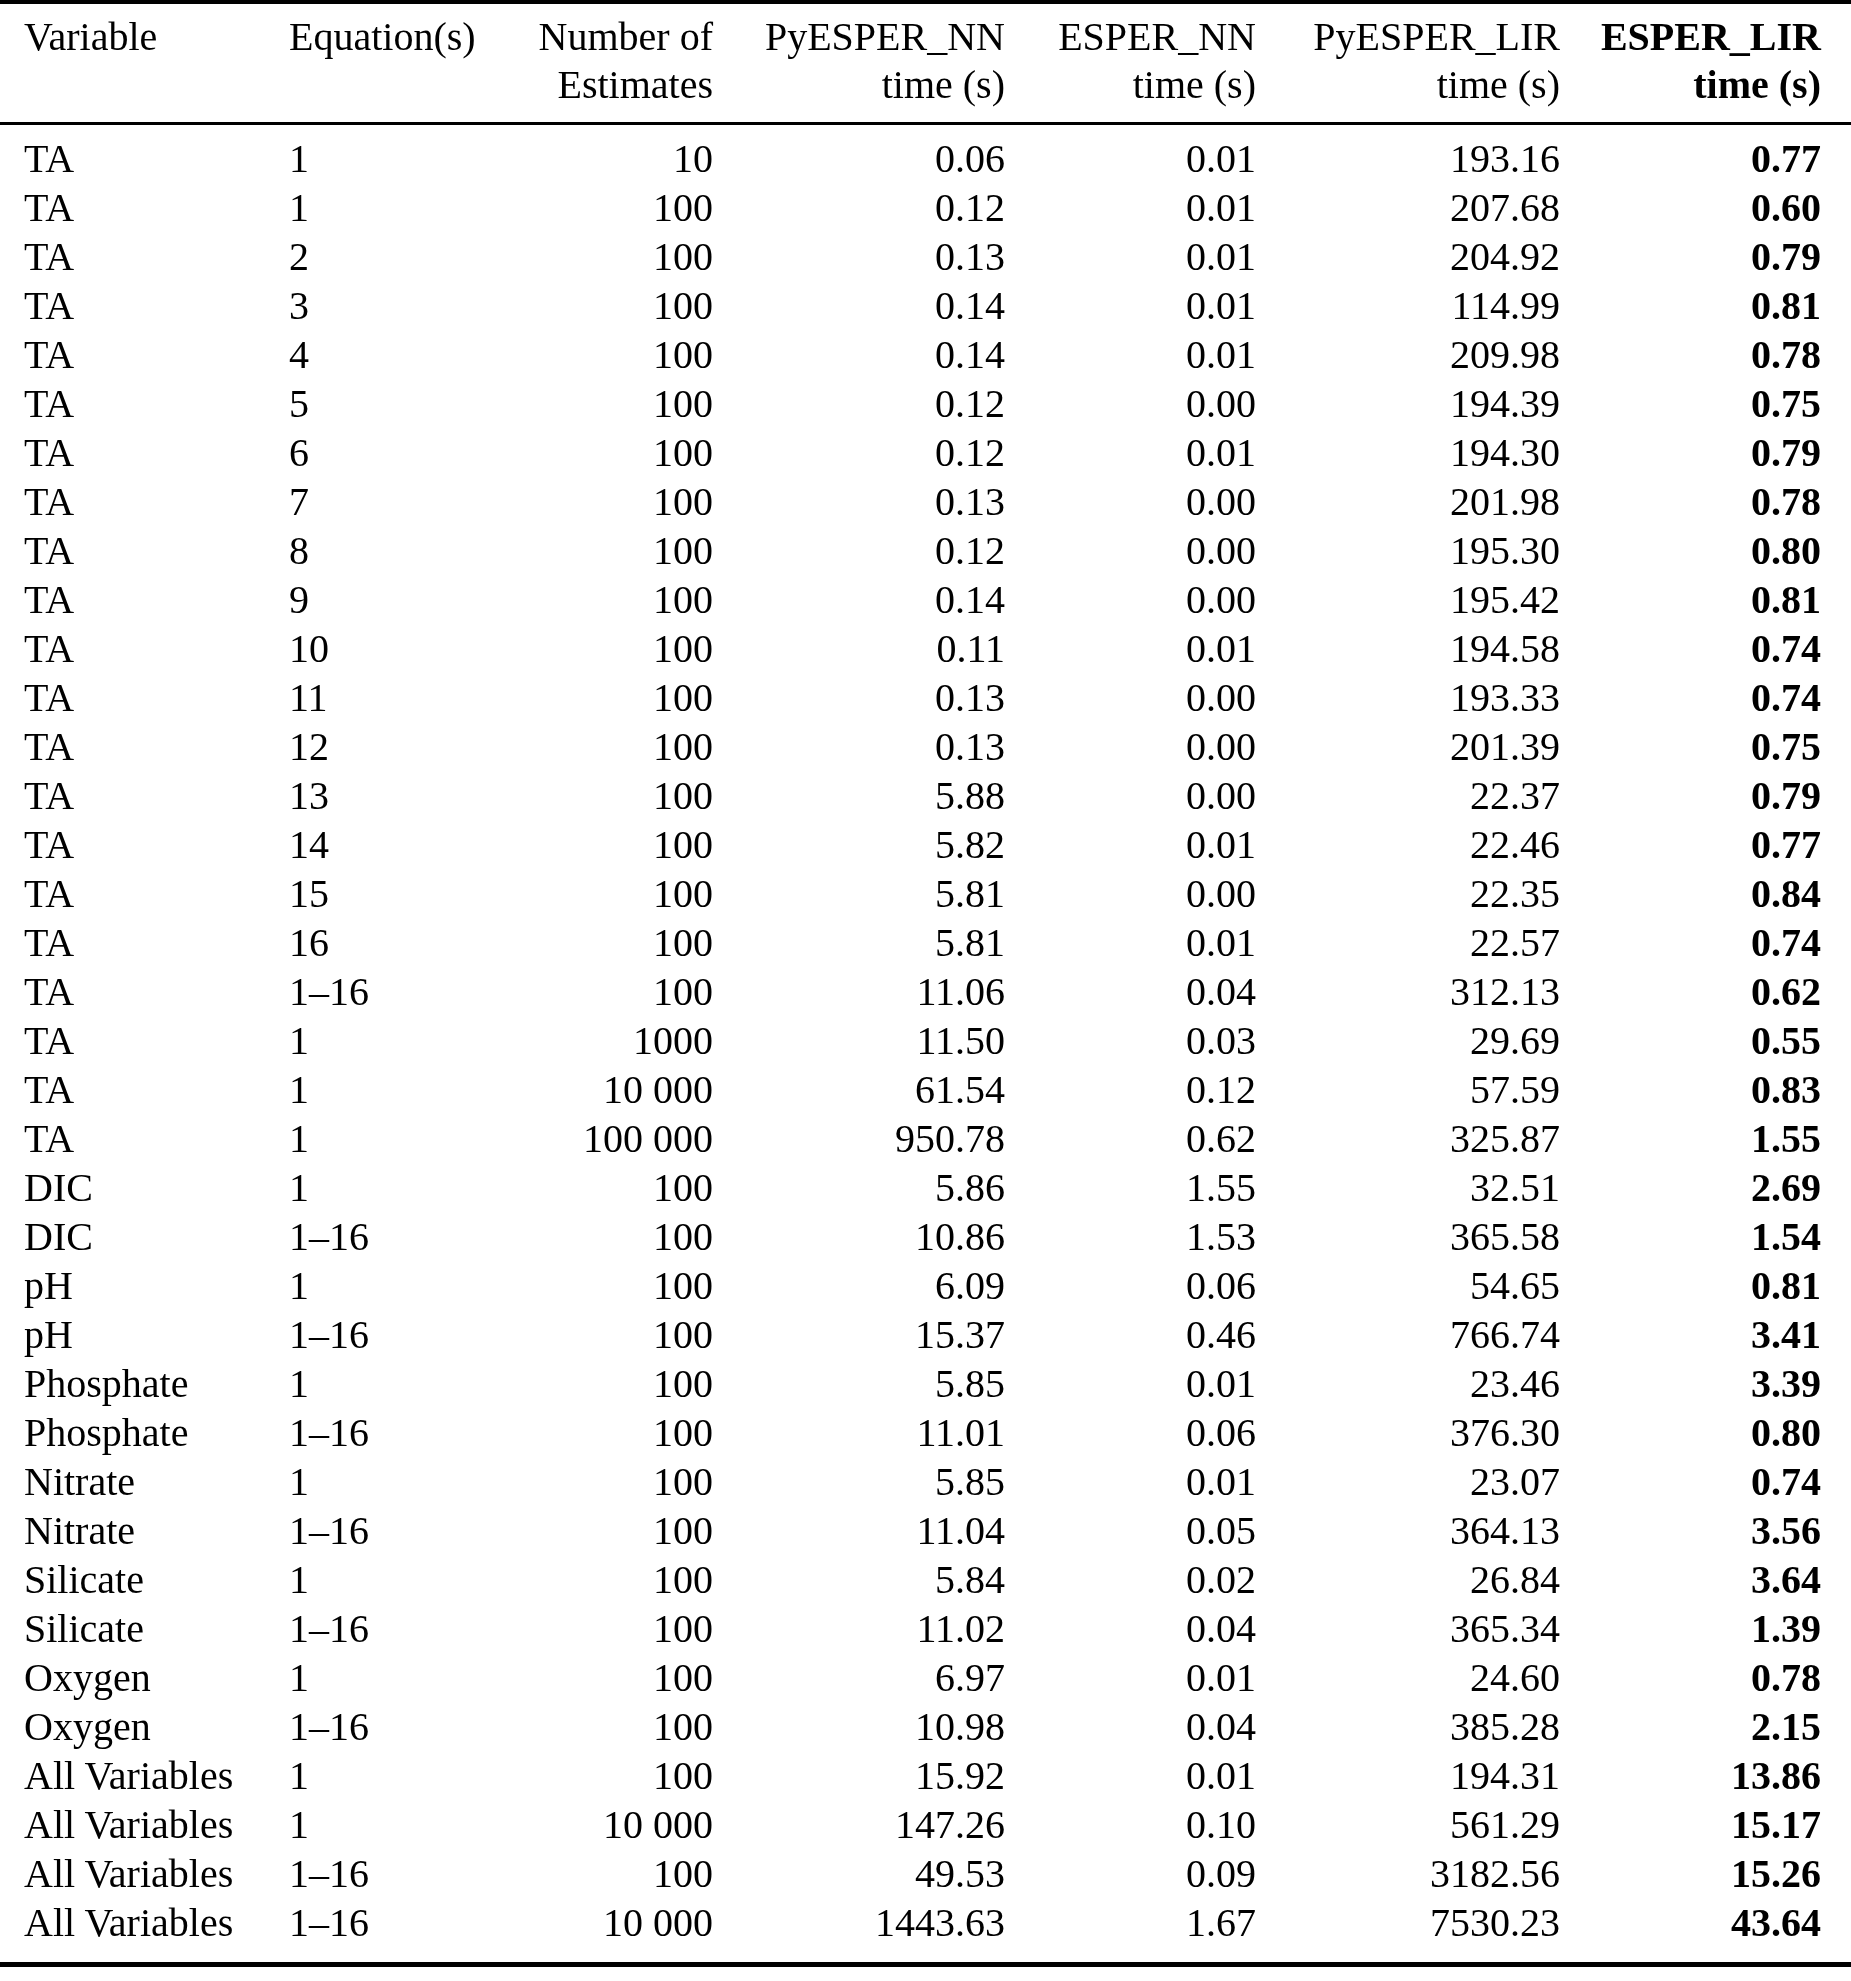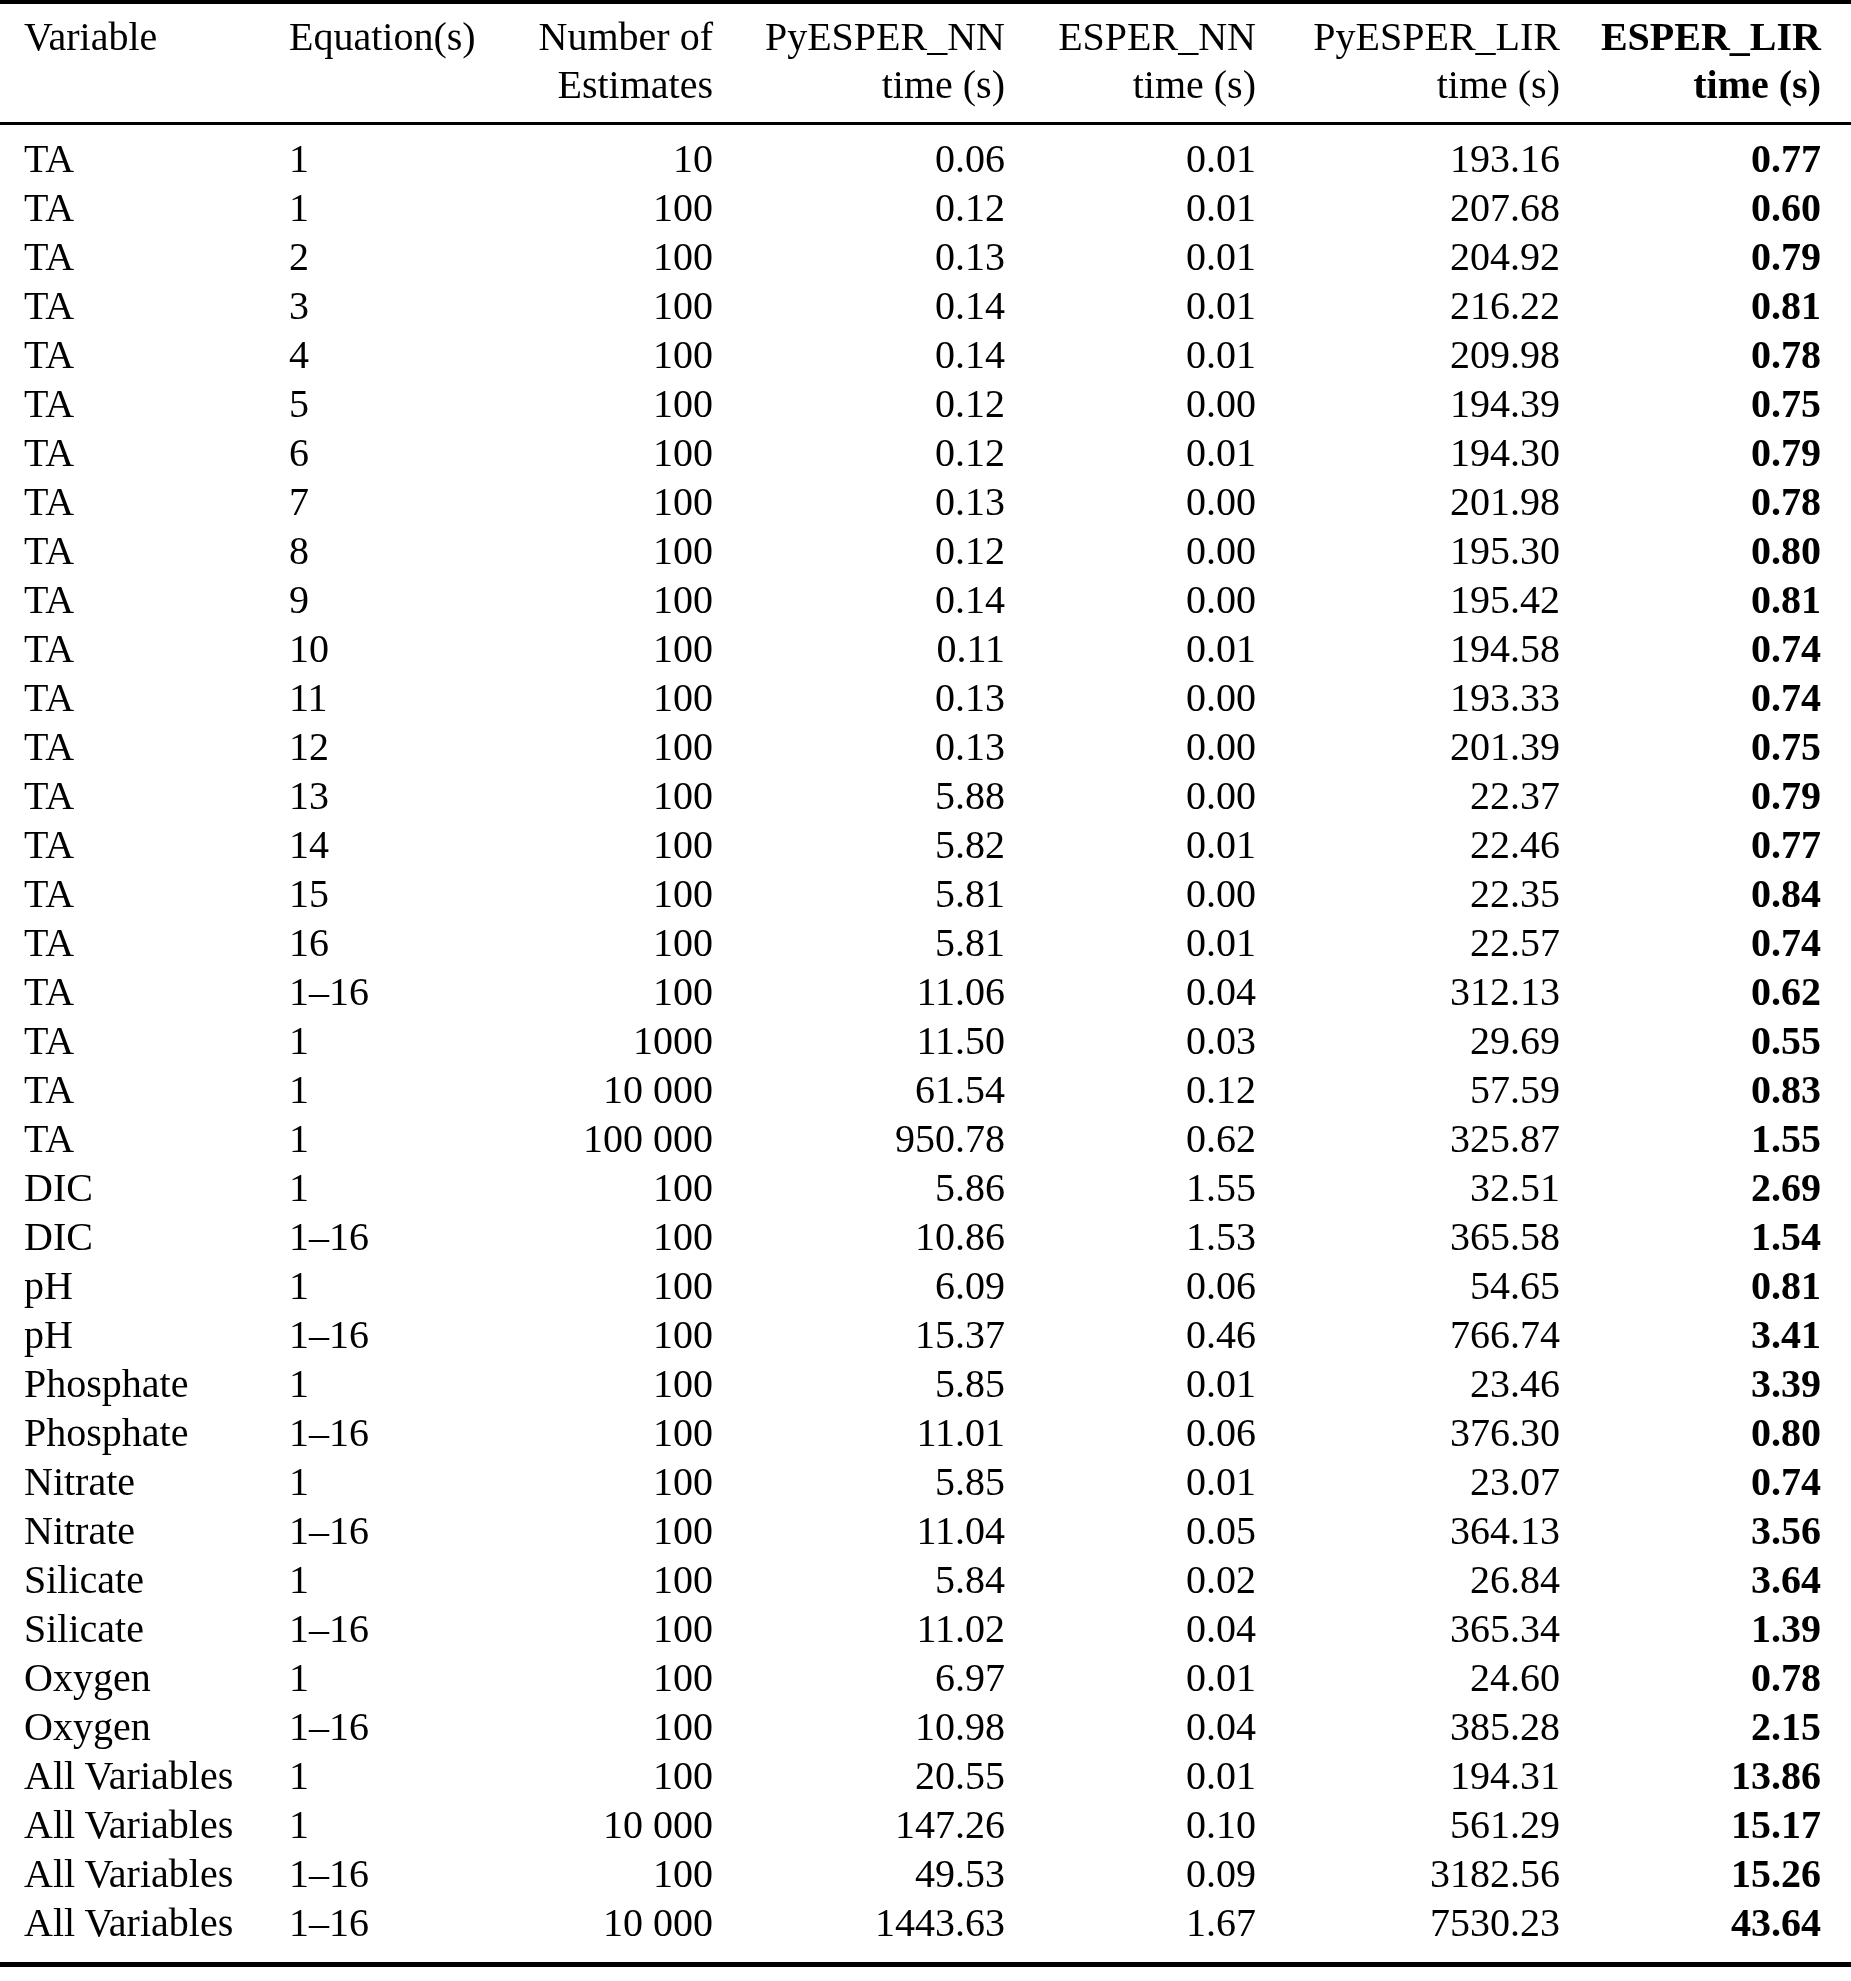--- a/index.html
+++ b/index.html
@@ -130,21 +130,21 @@
           <td class="ar c4">0.01</td>
           <td class="ar c5">204.92</td>
           <td class="ar c6">0.79</td>
         </tr>
         <tr>
           <td class="al c0">TA</td>
           <td class="al c1">3</td>
           <td class="ar c2">100</td>
           <td class="ar c3">0.14</td>
           <td class="ar c4">0.01</td>
-          <td class="ar c5">216.22</td>
+          <td class="ar c5">114.99</td>
           <td class="ar c6">0.81</td>
         </tr>
         <tr>
           <td class="al c0">TA</td>
           <td class="al c1">4</td>
           <td class="ar c2">100</td>
           <td class="ar c3">0.14</td>
           <td class="ar c4">0.01</td>
           <td class="ar c5">209.98</td>
           <td class="ar c6">0.78</td>
@@ -398,21 +398,21 @@
           <td class="ar c2">100</td>
           <td class="ar c3">10.98</td>
           <td class="ar c4">0.04</td>
           <td class="ar c5">385.28</td>
           <td class="ar c6">2.15</td>
         </tr>
         <tr>
           <td class="al c0">All Variables</td>
           <td class="al c1">1</td>
           <td class="ar c2">100</td>
-          <td class="ar c3">20.55</td>
+          <td class="ar c3">15.92</td>
           <td class="ar c4">0.01</td>
           <td class="ar c5">194.31</td>
           <td class="ar c6">13.86</td>
         </tr>
         <tr>
           <td class="al c0">All Variables</td>
           <td class="al c1">1</td>
           <td class="ar c2">10 000</td>
           <td class="ar c3">147.26</td>
           <td class="ar c4">0.10</td>

